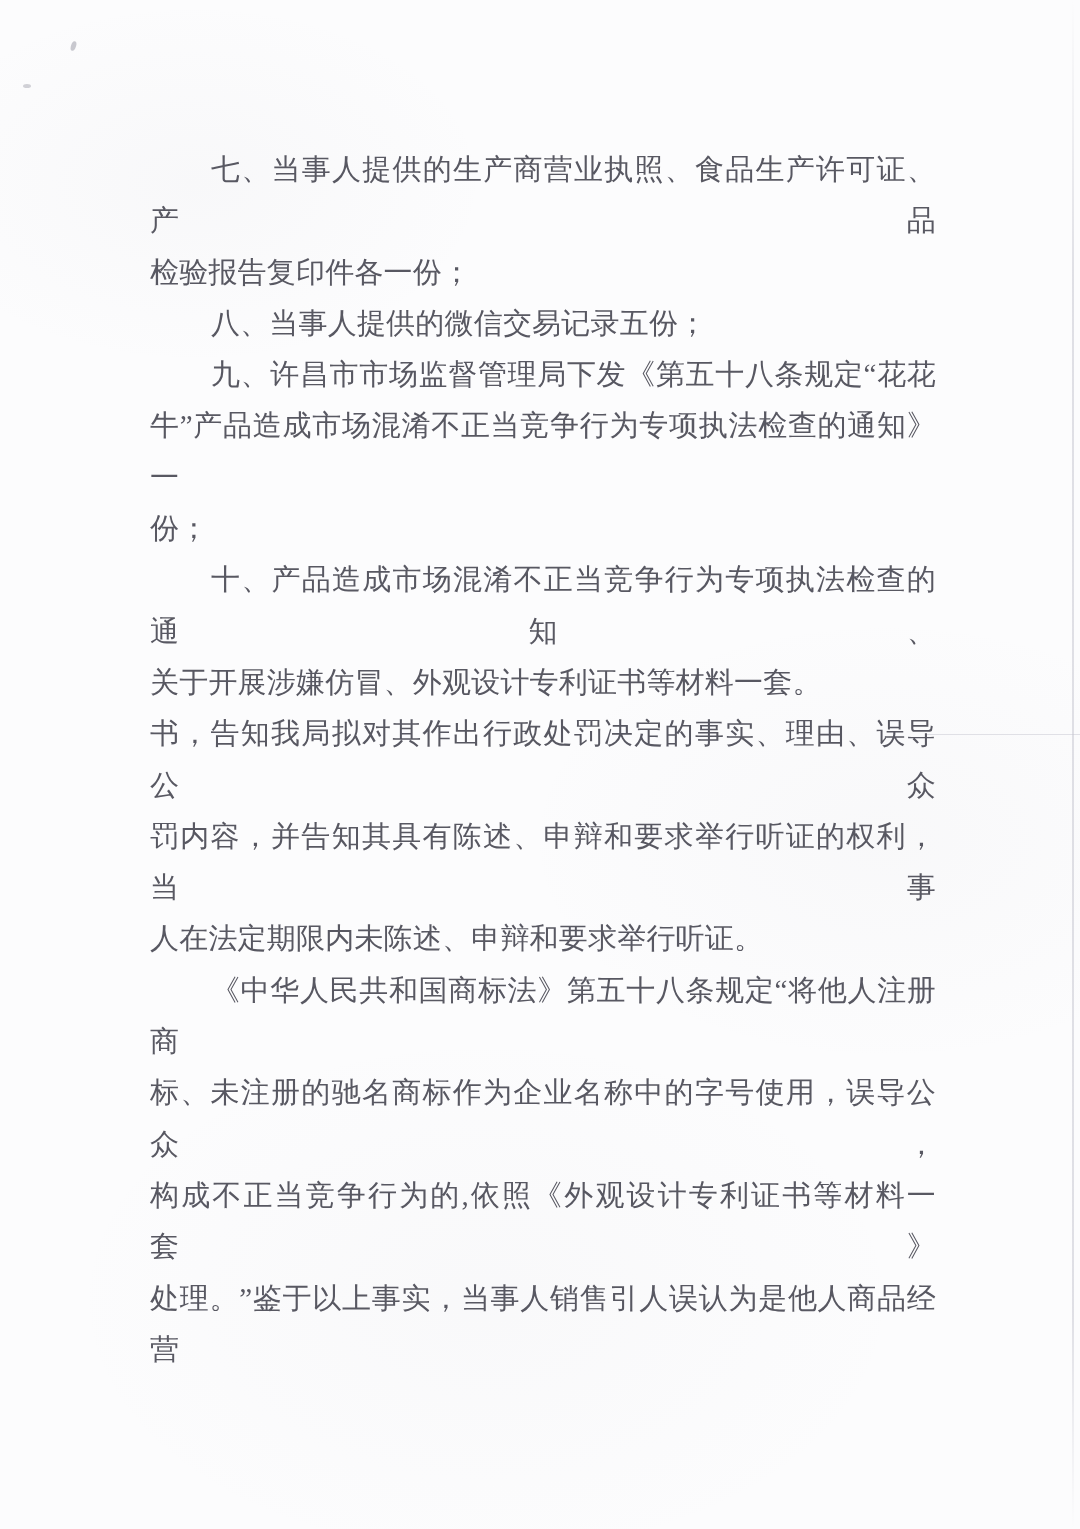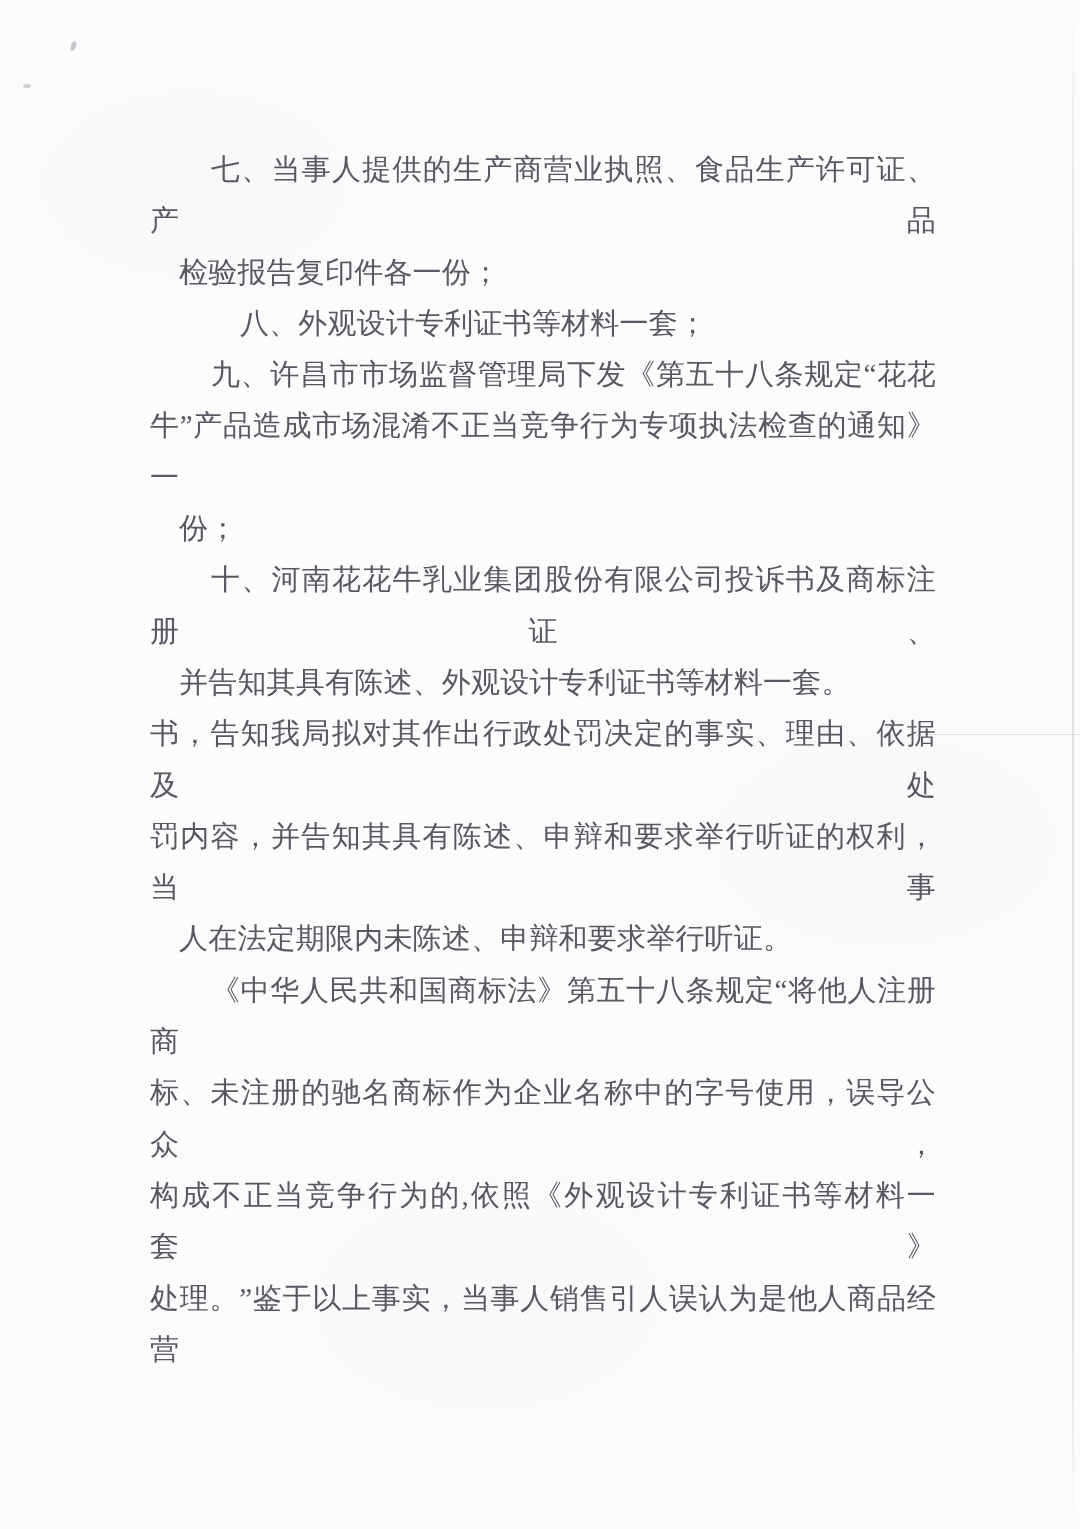--- a/index.html
+++ b/index.html
@@ -34,21 +34,21 @@
     font-size: 29px;
     line-height: 51.3px;
     color: #585862;
     letter-spacing: 0.2px;
   }
   .line {
     white-space: normal;
     text-align: justify;
   }
   .line.justify { text-align-last: justify; }
-  .line.end     { text-align-last: left; margin-left: 29px; }
+  .line.end     { text-align-last: left; }
   .line.indent  { text-indent: 2.1em; }
 
   .speck-a {
     position: absolute;
     left: 71px; top: 41px;
     width: 5px; height: 10px;
     background: #b7b7bf;
     border-radius: 50%;
     transform: rotate(18deg);
     opacity: 0.75;
@@ -84,27 +84,27 @@
 <div class="page">
   <span class="speck-a"></span>
   <span class="speck-b"></span>
   <div class="page-edge"></div>
   <div class="crease"></div>
 
   <div class="doc" id="doc-text">
 
   <div class="line justify indent">七、当事人提供的生产商营业执照、食品生产许可证、产品</div>
       <div class="line end">检验报告复印件各一份；</div>
-      <div class="line end indent">八、外观设计专利证书等材料一套；</div>
+      <div class="line end indent">八、当事人提供的微信交易记录五份；</div>
       <div class="line justify indent">九、许昌市市场监督管理局下发《第五十八条规定“花花</div>
       <div class="line justify">牛”产品造成市场混淆不正当竞争行为专项执法检查的通知》一</div>
       <div class="line end">份；</div>
-      <div class="line justify indent">十、河南花花牛乳业集团股份有限公司投诉书及商标注册证、</div>
-      <div class="line end">并告知其具有陈述、外观设计专利证书等材料一套。</div>
-      <div class="line justify">书，告知我局拟对其作出行政处罚决定的事实、理由、依据及处</div>
+      <div class="line justify indent">十、产品造成市场混淆不正当竞争行为专项执法检查的通知、</div>
+      <div class="line end">关于开展涉嫌仿冒、外观设计专利证书等材料一套。</div>
+      <div class="line justify">书，告知我局拟对其作出行政处罚决定的事实、理由、误导公众</div>
       <div class="line justify">罚内容，并告知其具有陈述、申辩和要求举行听证的权利，当事</div>
       <div class="line end">人在法定期限内未陈述、申辩和要求举行听证。</div>
       <div class="line justify indent">《中华人民共和国商标法》第五十八条规定“将他人注册商</div>
       <div class="line justify">标、未注册的驰名商标作为企业名称中的字号使用，误导公众，</div>
       <div class="line justify">构成不正当竞争行为的,依照《外观设计专利证书等材料一套》</div>
       <div class="line justify">处理。”鉴于以上事实，当事人销售引人误认为是他人商品经营</div>
     </div>
 </div>
 
 </body></html>

